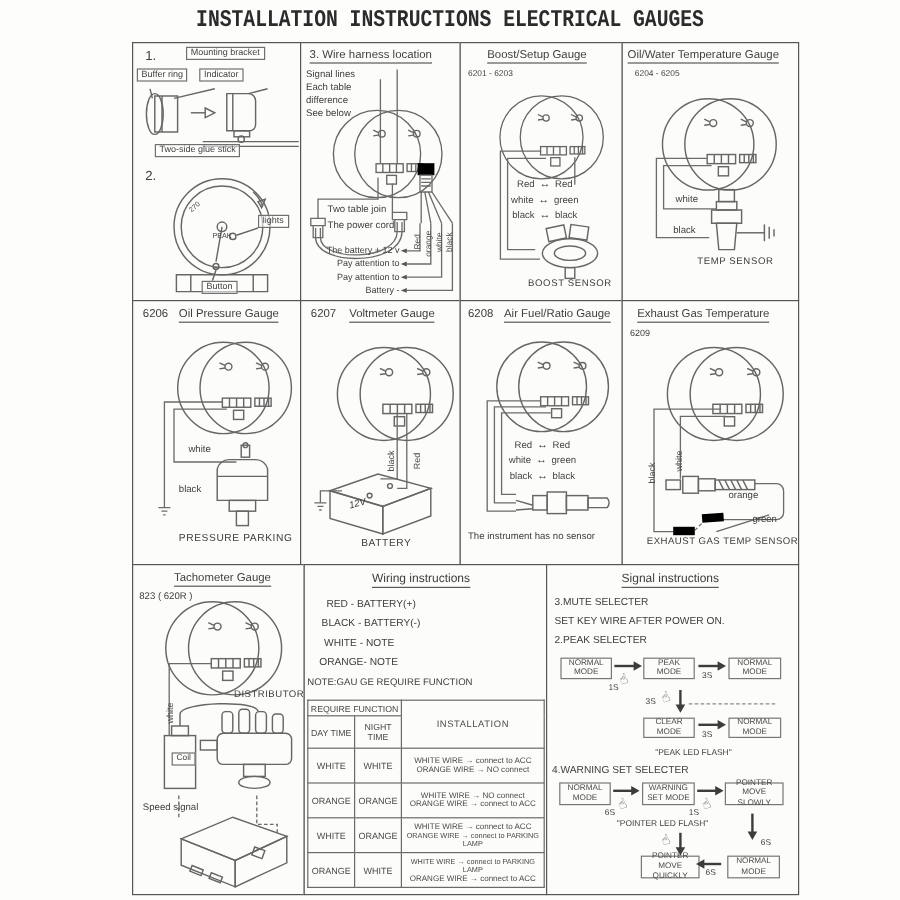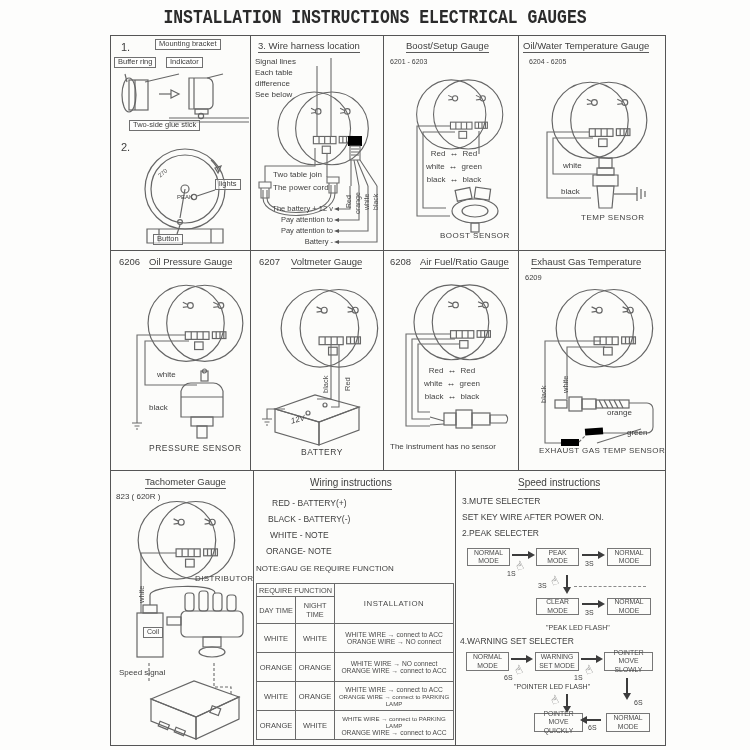--- a/index.html
+++ b/index.html
@@ -82,21 +82,21 @@
       <line x1="64" y1="50" x2="82" y2="44"></line>
       <circle cx="47" cy="76" r="2.4"></circle>
       <line x1="47" y1="79" x2="44" y2="88"></line>
       <path d="M14 83 h76 v14 h-76 z"></path>
       <line x1="26" y1="83" x2="26" y2="97"></line>
         <line x1="78" y1="83" x2="78" y2="97"></line>
     </svg>
     <span class="vt f6" style="left:46px;top:138px;transform:rotate(-40deg)">270</span>
     <span class="t f6" style="left:66px;top:158px">PEAK</span>
     <span class="t f75 box" style="left:104px;top:143px">lights</span>
-    <span class="t f75 box" style="left:42px;top:198px">Button</span>
+    <span class="t f75 box" style="left:57px;top:198px">Button</span>
   </section>
 
   <section class="panel" style="left:250px;top:35px;width:134px;height:216px">
     <span class="t f95 u" style="left:7px;top:5px">3. Wire harness location</span>
     <span class="t f8" style="left:4px;top:22px">Signal lines</span>
     <span class="t f8" style="left:4px;top:33px">Each table</span>
     <span class="t f8" style="left:4px;top:44px">difference</span>
     <span class="t f8" style="left:4px;top:55px">See below</span>
     <div class="gauge-rear" style="position:absolute;left:22px;top:50px;width:105px;height:88px">
         <svg width="100%" height="100%" viewBox="0 0 130 108" style="position:absolute;left:0;top:0;overflow:visible">
@@ -255,21 +255,21 @@
     <span class="t f8" style="left:46px;top:120px">white</span>
     <span class="t f8" style="left:38px;top:153px">black</span>
     <svg class="draw" style="left:60px;top:118px" width="80" height="75" viewBox="0 0 80 75">
       <rect x="30" y="2" width="7" height="10"></rect>
       <circle cx="33.5" cy="2" r="2"></circle>
       <path d="M10 22 a10 10 0 0 1 10 -8 h22 a10 10 0 0 1 10 8 v26 h-42 z"></path>
       <line x1="10" y1="28" x2="52" y2="28"></line>
       <rect x="20" y="48" width="22" height="9"></rect>
       <rect x="26" y="57" width="10" height="12"></rect>
     </svg>
-    <span class="t f85" style="left:38px;top:193px;letter-spacing:.5px">PRESSURE SENSOR</span>
+    <span class="t f85" style="left:38px;top:193px;letter-spacing:.5px">PRESSURE PARKING</span>
   </section>
 
   <section class="panel" style="left:250px;top:250px;width:134px;height:221px">
     <span class="t f95" style="left:8px;top:6px">6207</span>
     <span class="t f95 u" style="left:40px;top:6px">Voltmeter Gauge</span>
     <div class="gauge-rear" style="position:absolute;left:25px;top:32px;width:112px;height:94px">
         <svg width="100%" height="100%" viewBox="0 0 130 108" style="position:absolute;left:0;top:0;overflow:visible">
           <g fill="none" stroke="#666" stroke-width="1.4">
             <circle cx="51" cy="52" r="45"></circle>
             <circle cx="73" cy="52" r="45"></circle>
@@ -496,21 +496,21 @@
         <td>
           <div style="font-size:6.1px">WHITE WIRE → connect to PARKING LAMP</div>
           <div style="font-size:6.7px">ORANGE WIRE → connect to ACC</div>
         </td>
       </tr>
     </tbody>
       </table>
   </section>
 
   <section class="panel" style="left:455px;top:470px;width:211px;height:276px">
-    <span class="t f10 u" style="left:62px;top:6px">Speed instructions</span>
+    <span class="t f10 u" style="left:62px;top:6px">Signal instructions</span>
     <span class="t f85" style="left:6px;top:26px">3.MUTE SELECTER</span>
     <span class="t f85" style="left:6px;top:42px">SET KEY WIRE AFTER POWER ON.</span>
     <span class="t f85" style="left:6px;top:58px">2.PEAK SELECTER</span>
 
     <div class="flow" style="left:11px;top:77px;width:43px;height:18px">NORMAL MODE</div>
     <div class="arrR" style="left:56px;top:83px;width:17px"></div>
     <span class="hand" style="left:60px;top:88px">☝</span>
     <span class="t f7" style="left:51px;top:99px">1S</span>
     <div class="flow" style="left:80px;top:77px;width:43px;height:18px">PEAK MODE</div>
     <div class="arrR" style="left:126px;top:83px;width:17px"></div>

